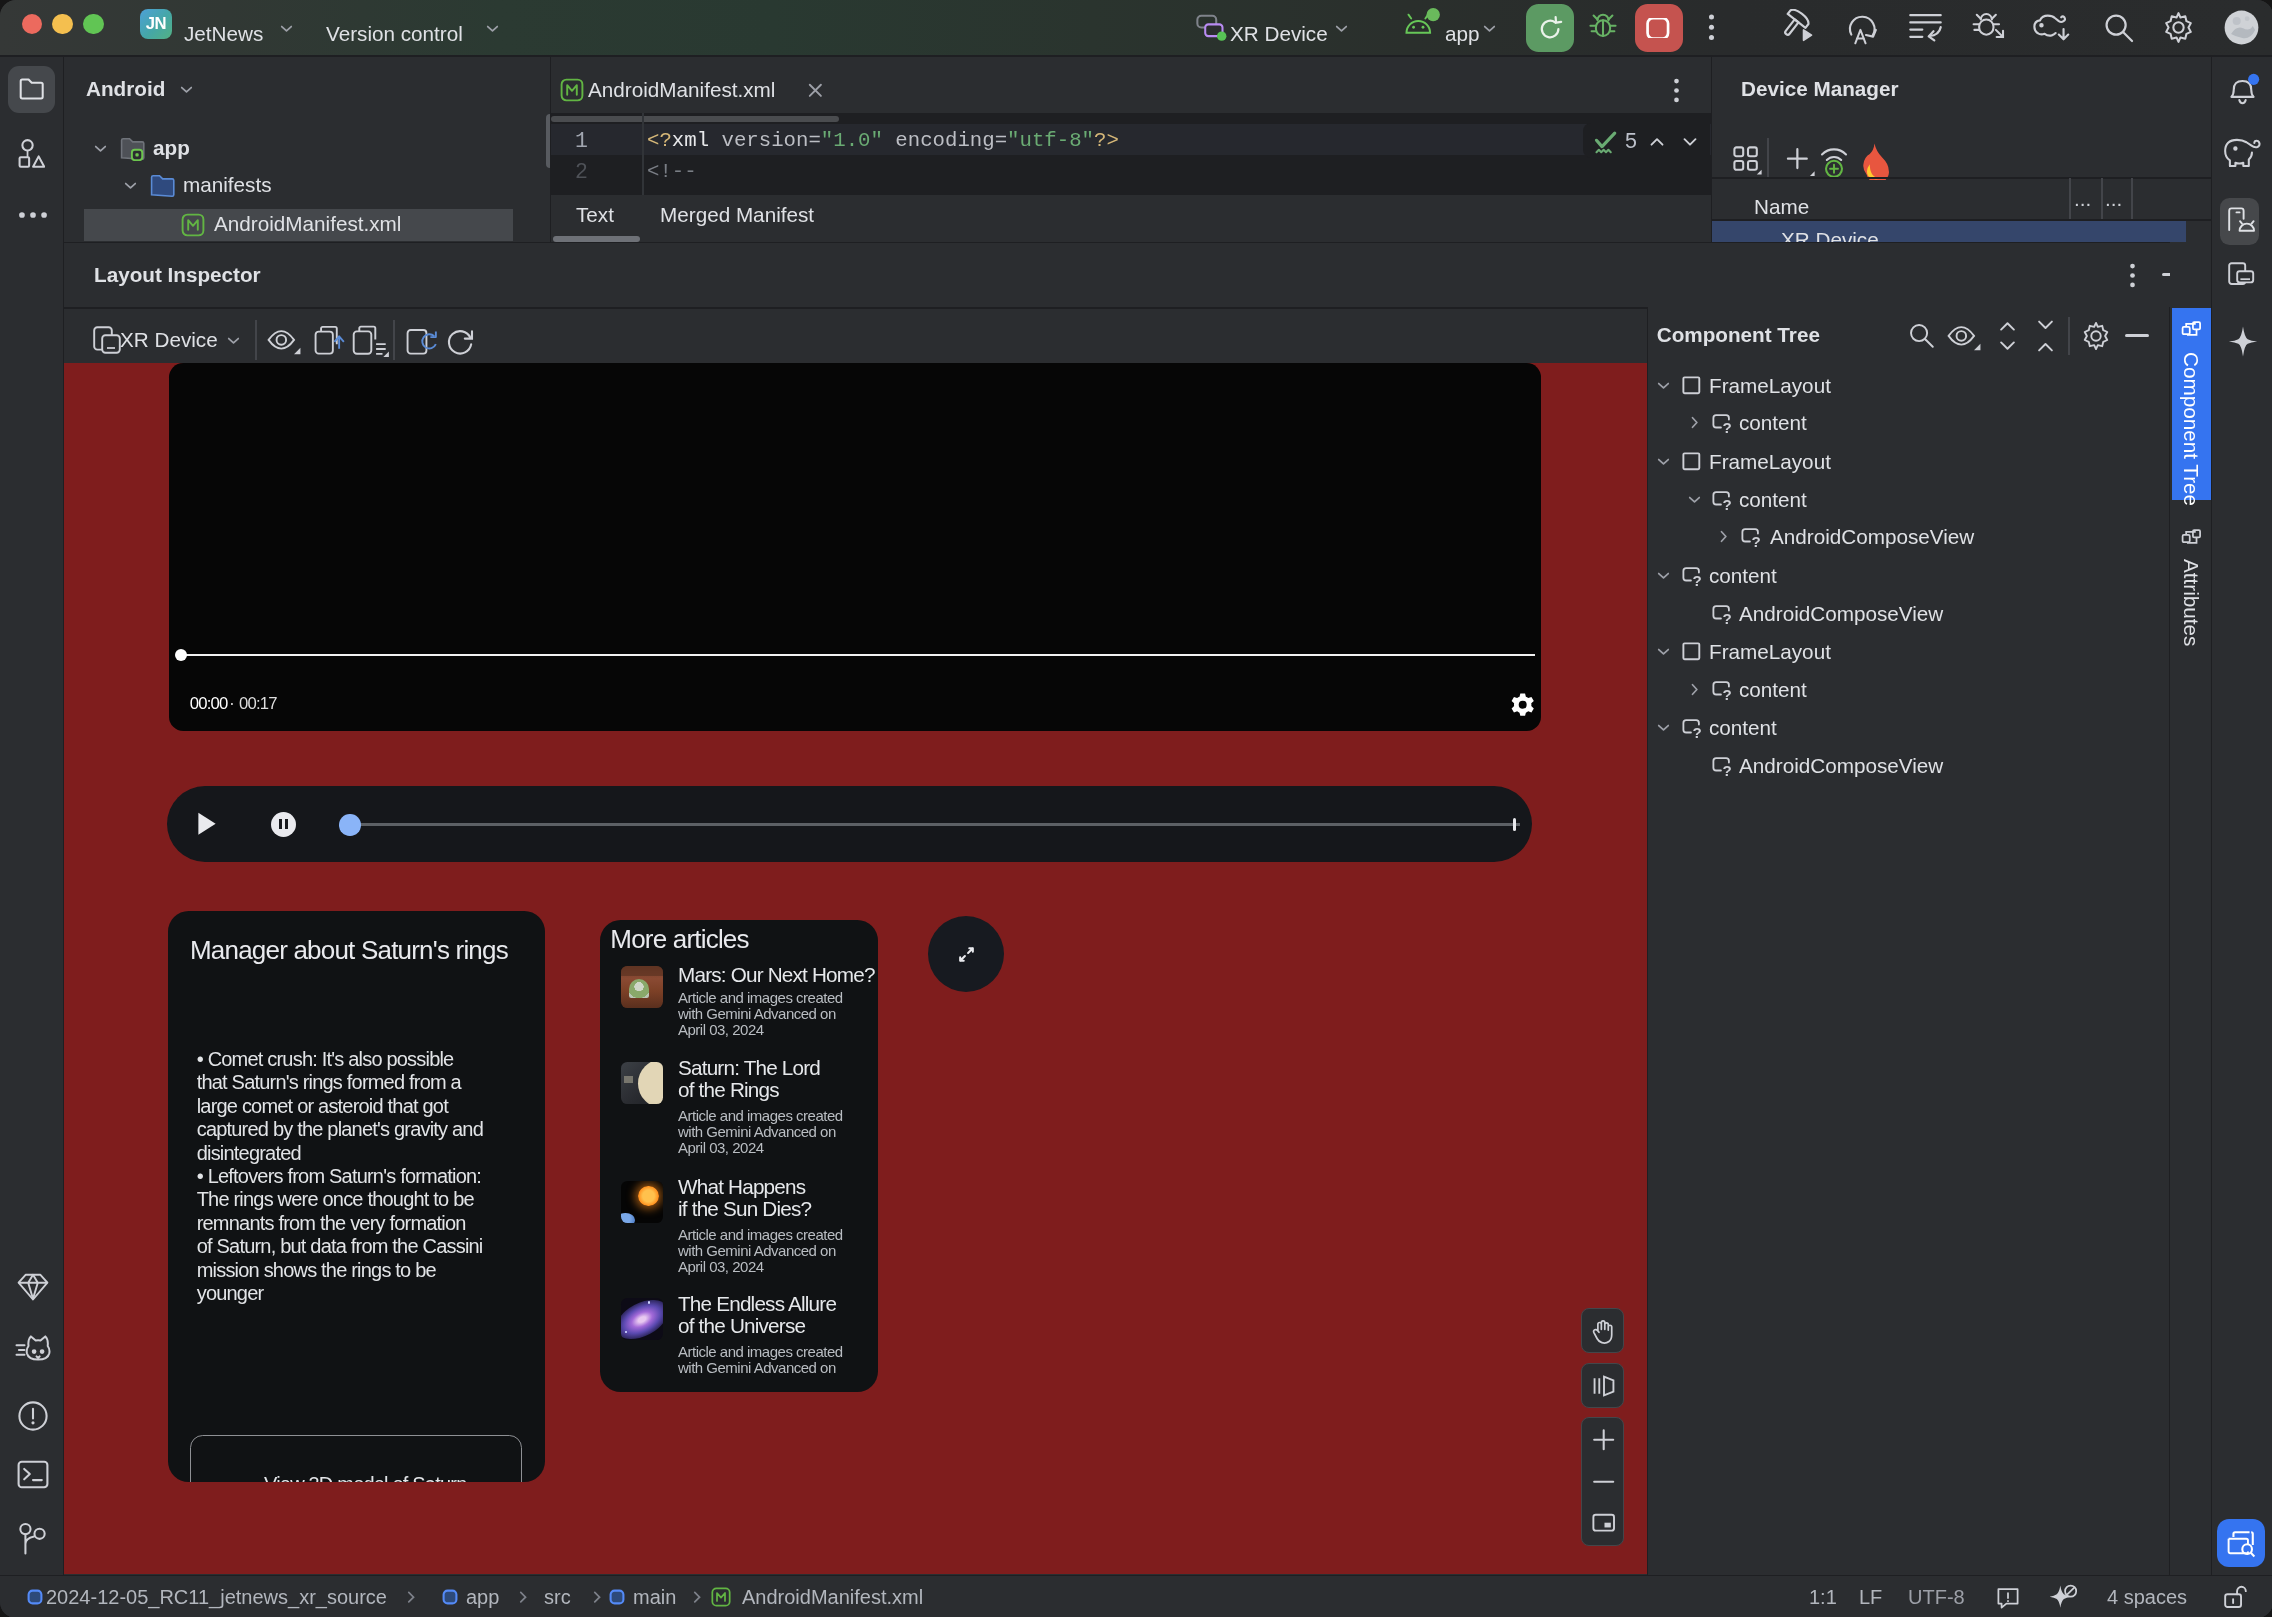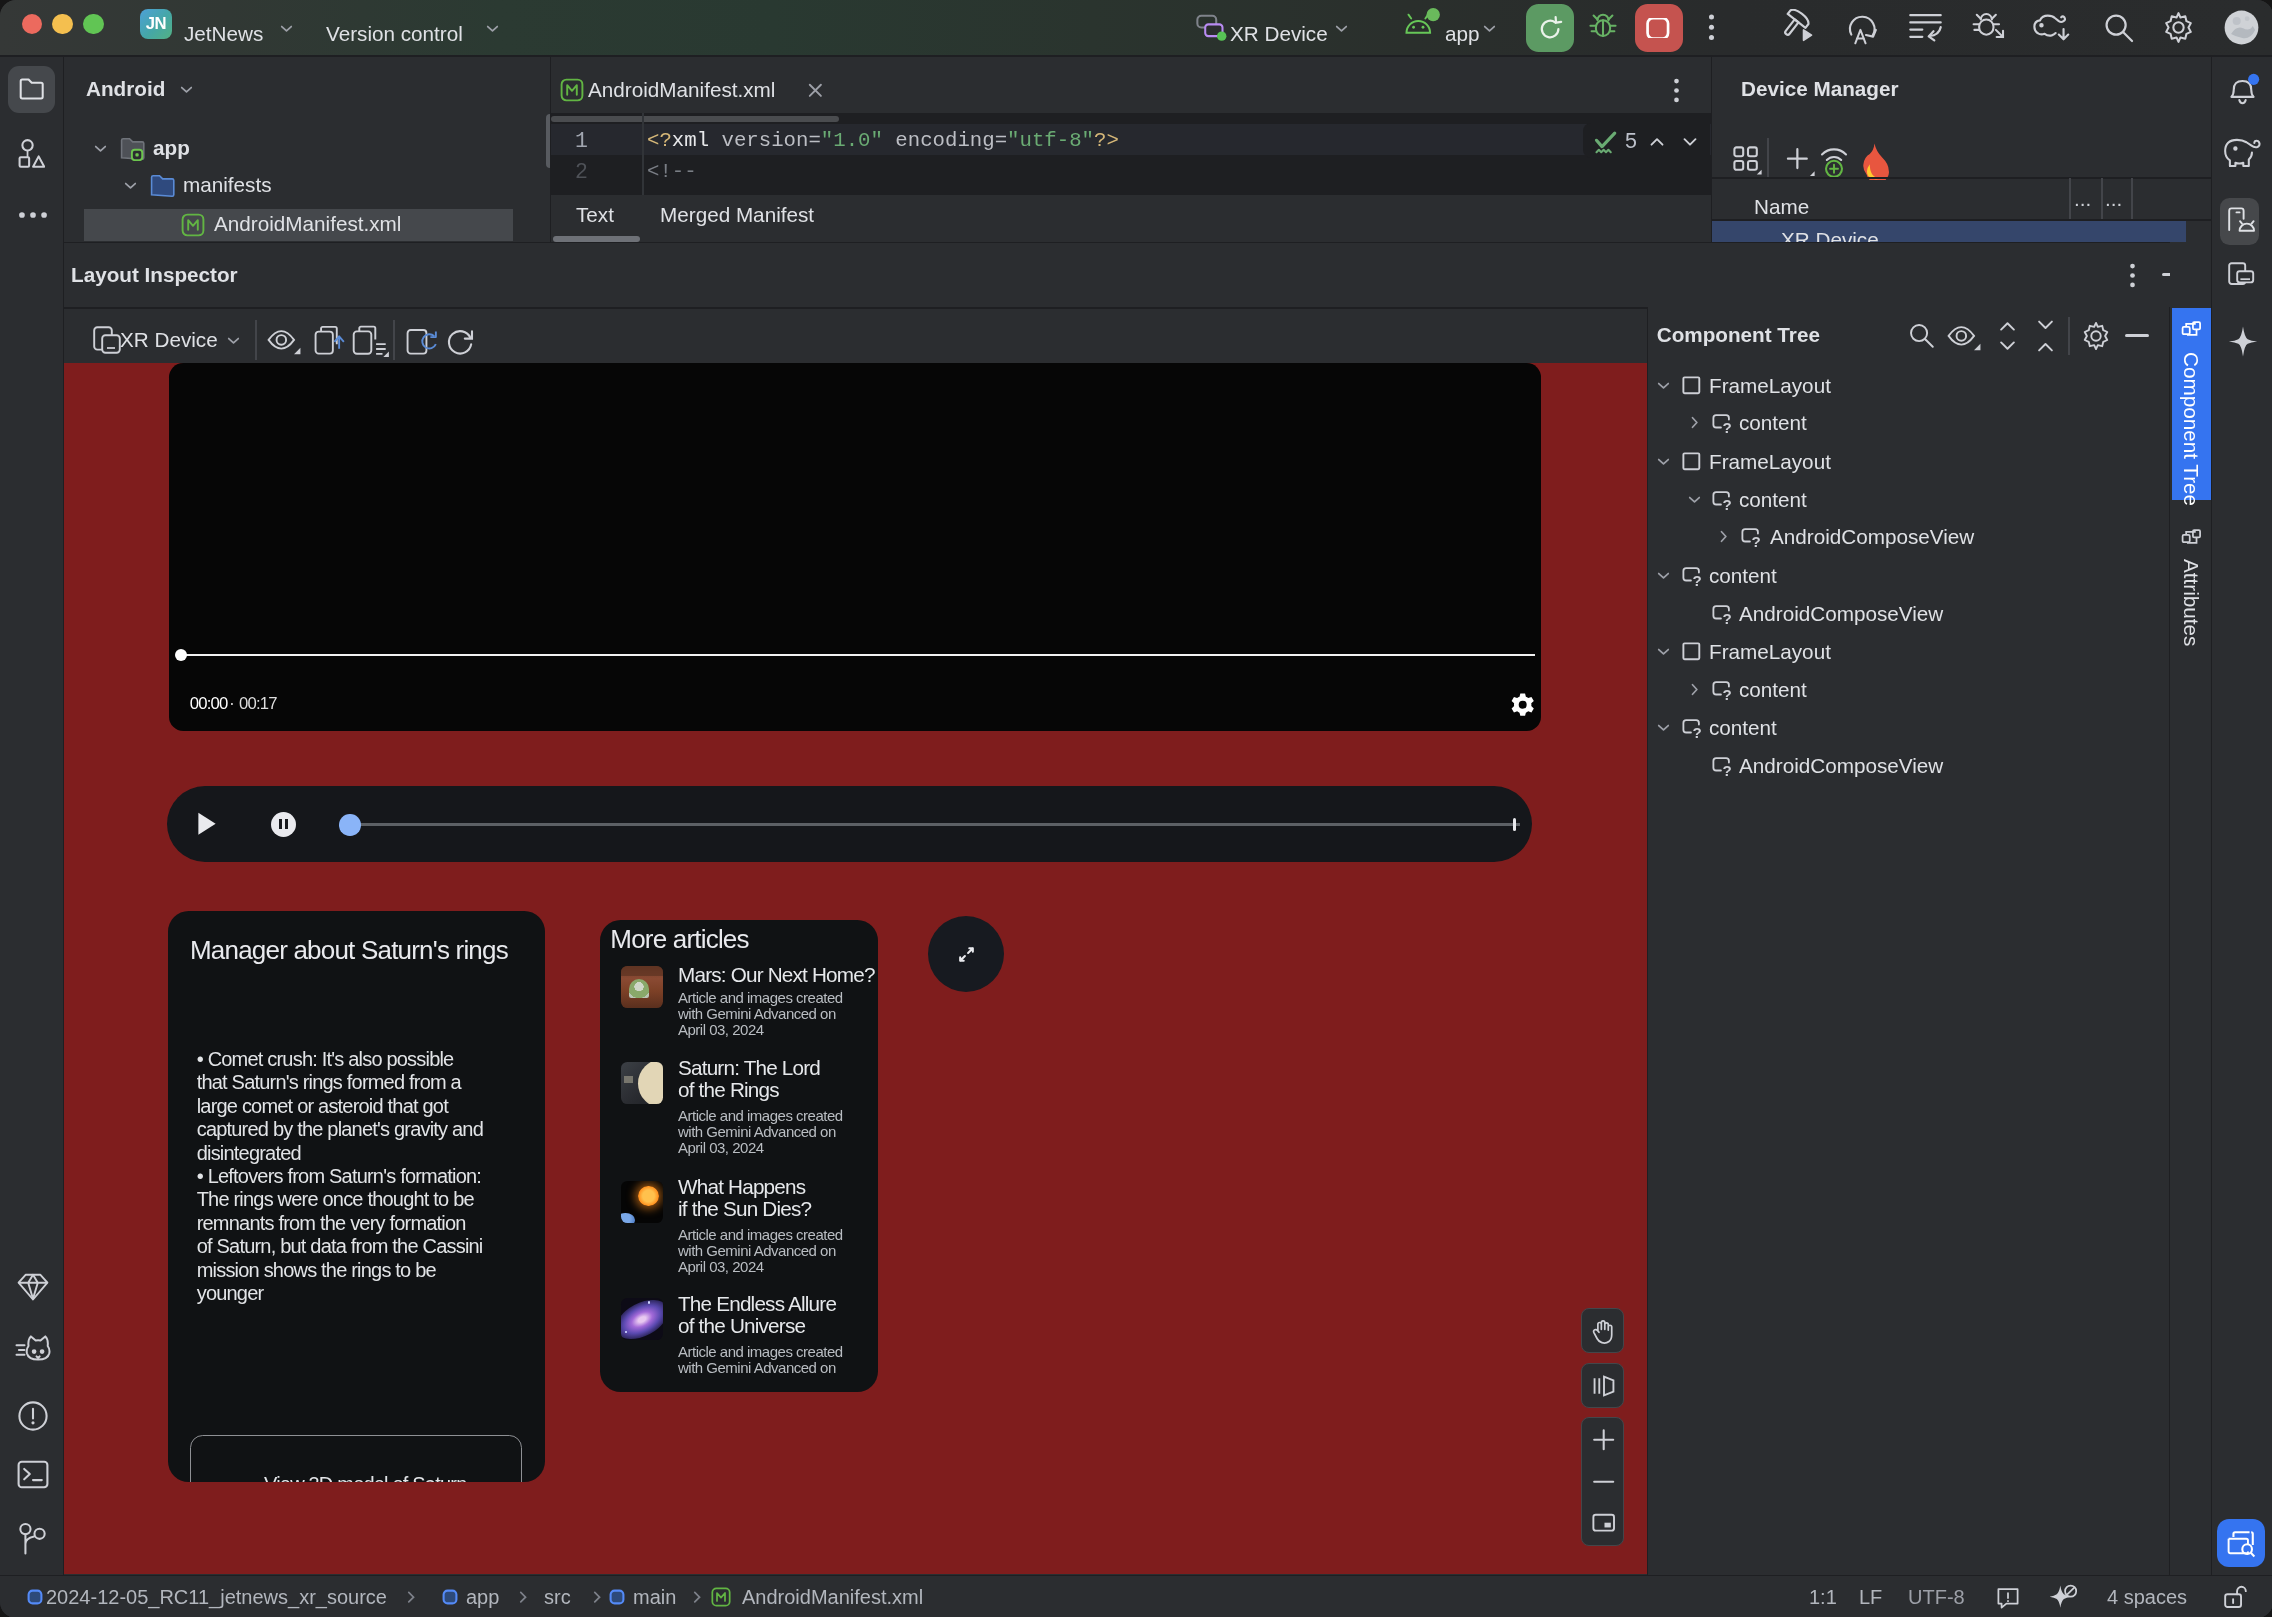--- a/index.html
+++ b/index.html
@@ -321,21 +321,21 @@
   <div class="abs" style="left:419px;top:123px;width:1.6px;height:43px;background:#43454a;"></div>
   <div class="abs" style="left:362px;top:132px;font-size:20.7px;color:#ced0d6;">...</div>
   <div class="abs" style="left:393px;top:132px;font-size:20.7px;color:#ced0d6;">...</div>
   <div class="abs" style="left:0px;top:164px;width:500px;height:1.6px;background:#1e1f22;"></div>
 
   <div class="abs" style="left:0px;top:166px;width:474px;height:21.5px;background:#35466b;overflow:hidden;">
     <div class="abs" style="left:69px;top:7.2px;font-size:20.7px;color:#dfe1e5;">XR Device</div>
   </div>
 </div>
 <div id="inspector" class="abs">
-  <div class="abs" style="left:7px;top:0;height:64px;display:flex;align-items:center;font-size:20.7px;font-weight:700;">Layout Inspector</div>
+  <div class="abs" style="left:30px;top:0;height:64px;display:flex;align-items:center;font-size:20.7px;font-weight:700;">Layout Inspector</div>
   <svg class="abs" style="left:2063px;top:18.3px;" width="11" height="29" viewBox="0 0 14 36" fill="#ced0d6">
       <circle cx="7" cy="6" r="3"></circle>
       <circle cx="7" cy="18" r="3"></circle>
       <circle cx="7" cy="30" r="3"></circle>
     </svg>
   <div class="abs" style="left:2098px;top:30px;width:22px;height:3.2px;background:#ced0d6;border-radius:1.6px;"></div>
   <div class="abs" style="left:0;top:64px;width:2146px;height:1.6px;background:#1e1f22;"></div>
 
   <div id="litoolbar" class="abs" style="left:0;top:66px;width:1583px;height:62px;">
     <svg class="abs" style="left:27px;top:15px;" width="32" height="32" viewBox="0 0 40 40" fill="none" stroke="#ced0d6" stroke-width="2.4" stroke-linejoin="round">

